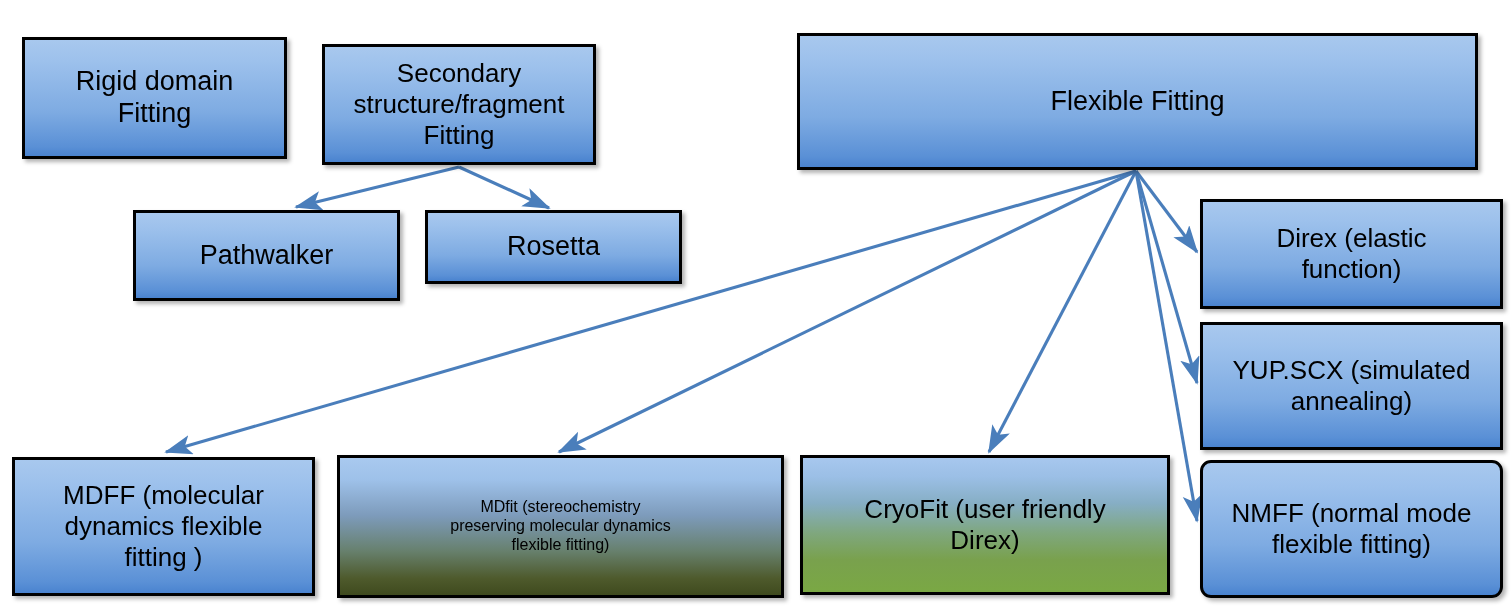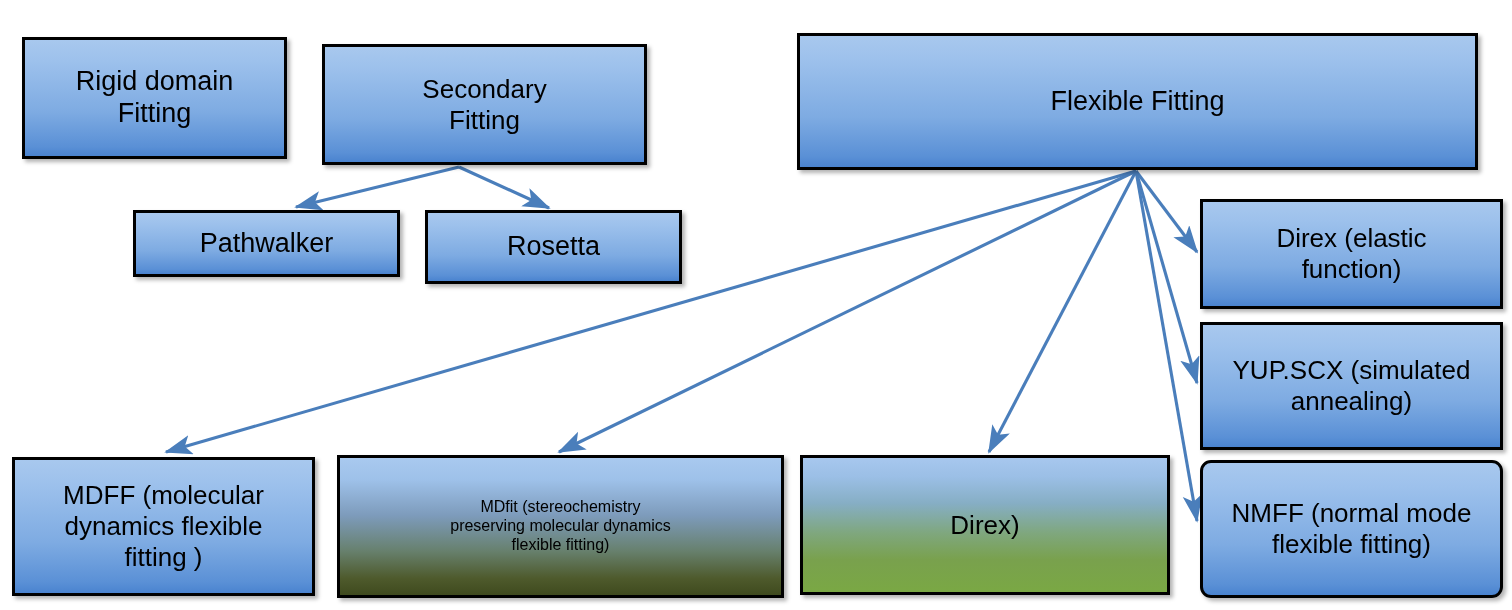--- a/index.html
+++ b/index.html
@@ -76,32 +76,33 @@
     </g>
   </svg>
 
   <div class="node fill-blue t-lg" style="left:22px; top:37px; width:265px; height:122px;">
     <div>
       <div>Rigid domain</div>
       <div>Fitting</div>
     </div>
   </div>
 
-  <div class="node fill-blue t-md" style="left:322px; top:44px; width:325px; height:121px;">
+  <div class="node fill-blue t-md" style="left:322px; top:44px; width:274px; height:121px;">
     <div>
       <div>Secondary</div>
+      <div>structure/fragment</div>
       <div>Fitting</div>
     </div>
   </div>
 
   <div class="node fill-blue t-lg" style="left:797px; top:33px; width:681px; height:137px;">
     <div>Flexible Fitting</div>
   </div>
 
-  <div class="node fill-blue t-lg" style="left:133px; top:210px; width:267px; height:67px;">
+  <div class="node fill-blue t-lg" style="left:133px; top:210px; width:267px; height:91px;">
     <div>Pathwalker</div>
   </div>
 
   <div class="node fill-blue t-lg" style="left:425px; top:210px; width:257px; height:74px;">
     <div>Rosetta</div>
   </div>
 
   <div class="node fill-blue t-md" style="left:1200px; top:199px; width:303px; height:110px;">
     <div>
       <div>Direx (elastic</div>
@@ -134,17 +135,18 @@
   <div class="node fill-blue-olive t-sm" style="left:337px; top:455px; width:447px; height:143px;">
     <div>
       <div>MDfit (stereochemistry</div>
       <div>preserving molecular dynamics</div>
       <div>flexible fitting)</div>
     </div>
   </div>
 
   <div class="node fill-blue-green t-md" style="left:800px; top:455px; width:370px; height:140px;">
     <div>
+      <div>CryoFit (user friendly</div>
       <div>Direx)</div>
     </div>
   </div>
 
 </div>
 
 </body></html>

